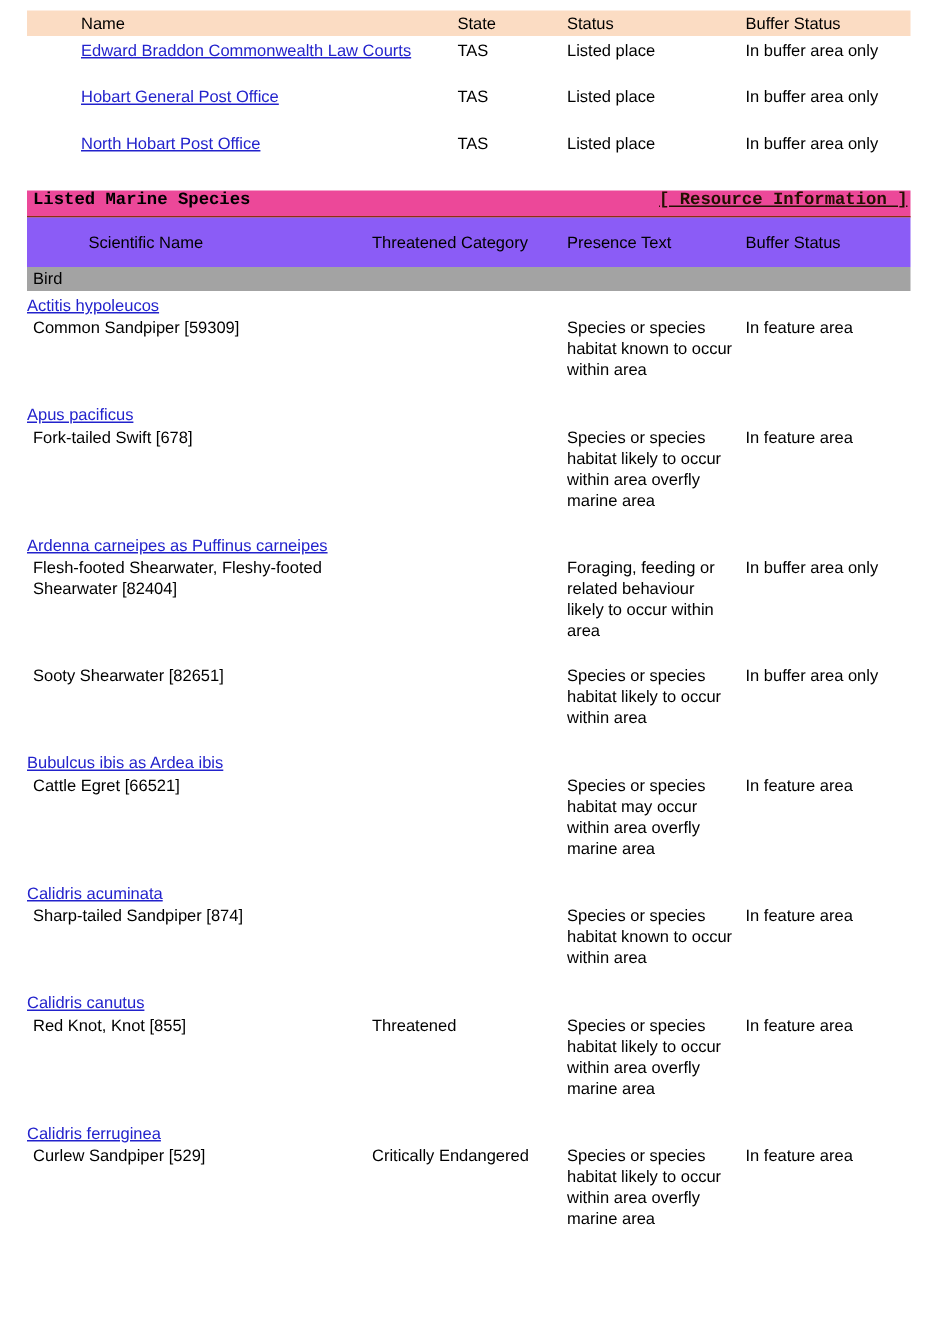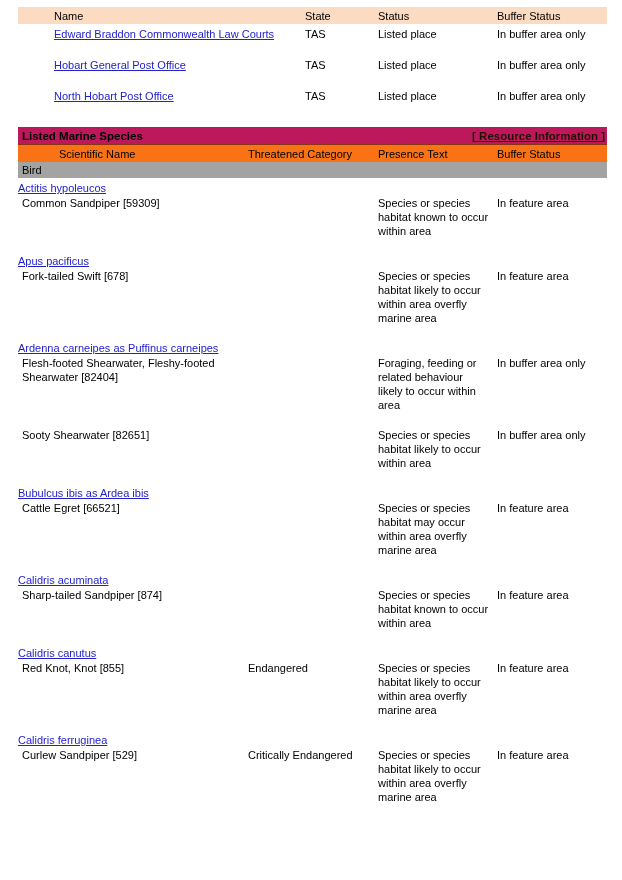--- a/index.html
+++ b/index.html
@@ -19,31 +19,31 @@
   .cell { overflow:hidden; }
   .c1pad { padding-left:4px;margin-left:32px; }
 
   a.blue-link, .blue-link {
     color:#2222CC; text-decoration:underline; cursor:pointer;
   }
 
   
   .t2 { margin-top:10px; }
   .banner {
-    background:#be185d; height:17px; display:flex;
-    justify-content:space-between; align-items:center;
-    border-bottom:1px solid #8B3311; padding:0 2px 0 4px;
+    background:#ec4899; height:17px; display:flex;
+    justify-content:space-between; 
+    border-bottom:1px solid #8B3311; padding:0 2px 0 4px;font-family:Liberation Mono, monospace;
   }
   .banner-title { font-weight:bold; font-size:11.5px; }
   .resource-link {
     font-weight:bold; color:#221100; text-decoration:underline;
     cursor:pointer; font-size:11.5px;
   }
   .t2-grid { display:grid; grid-template-columns:230px 130px 119px 110px; }
-  .t2-subheader { background:#f97316; height:17px; align-items:center; }
+  .t2-subheader { background:#8b5cf6; height:33px; align-items:center; }
   .group-row { background:#a3a3a3; height:16px; padding:1px 0 0 4px; box-sizing:border-box; }
 
   .sp-row { padding:3px 0 13px 0; }
   .sp-link { display:inline-block; margin-left:0; margin-bottom:1px; }
   .sp-common { padding-left:4px; padding-right:18px; }
   .sp-presence { padding-right:8px; max-width:112px; }
   .sp-buffer { }
 </style>
 </head>
 <body>
@@ -149,21 +149,21 @@
         <div class="cell"></div>
         <div class="cell sp-presence">Species or species habitat known to occur within area</div>
         <div class="cell sp-buffer">In feature area</div>
       </div>
     </div>
 
     <div class="sp-row">
       <a class="blue-link sp-link">Calidris canutus</a>
       <div class="t2-grid">
         <div class="cell sp-common">Red Knot, Knot [855]</div>
-        <div class="cell">Endangered</div>
+        <div class="cell">Threatened</div>
         <div class="cell sp-presence">Species or species habitat likely to occur within area overfly marine area</div>
         <div class="cell sp-buffer">In feature area</div>
       </div>
     </div>
 
     <div class="sp-row">
       <a class="blue-link sp-link">Calidris ferruginea</a>
       <div class="t2-grid">
         <div class="cell sp-common">Curlew Sandpiper [529]</div>
         <div class="cell">Critically Endangered</div>

